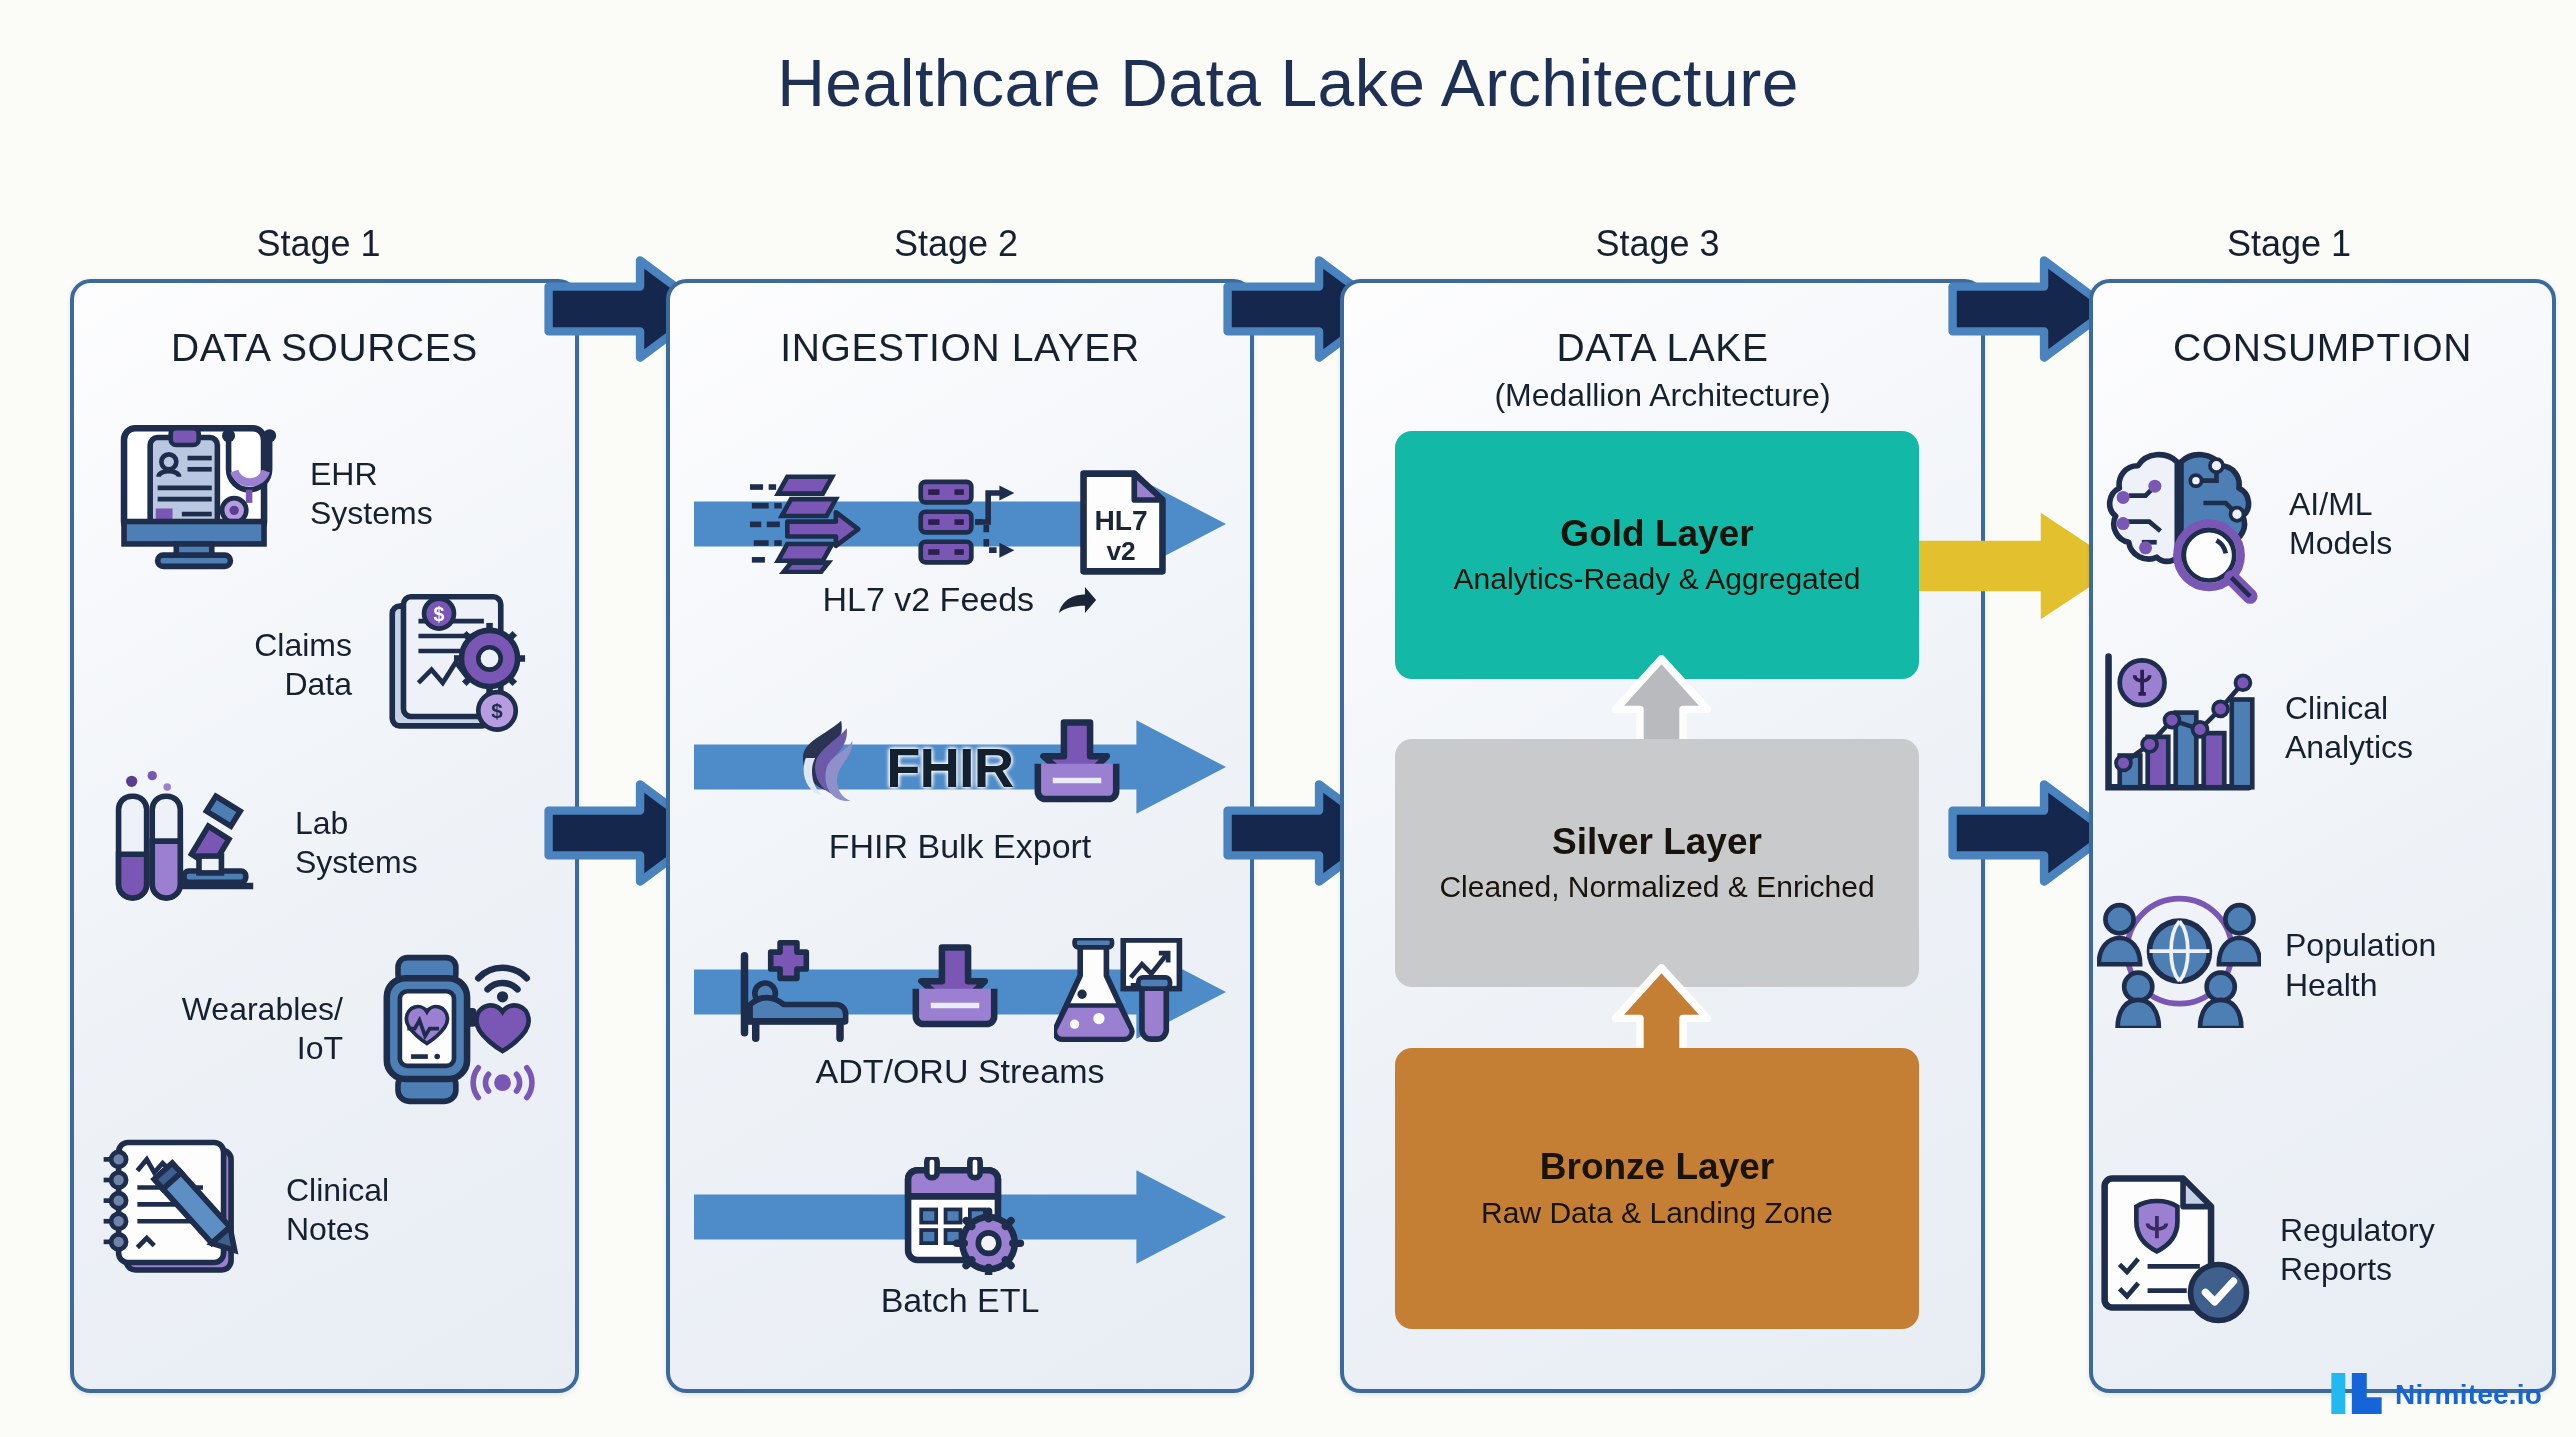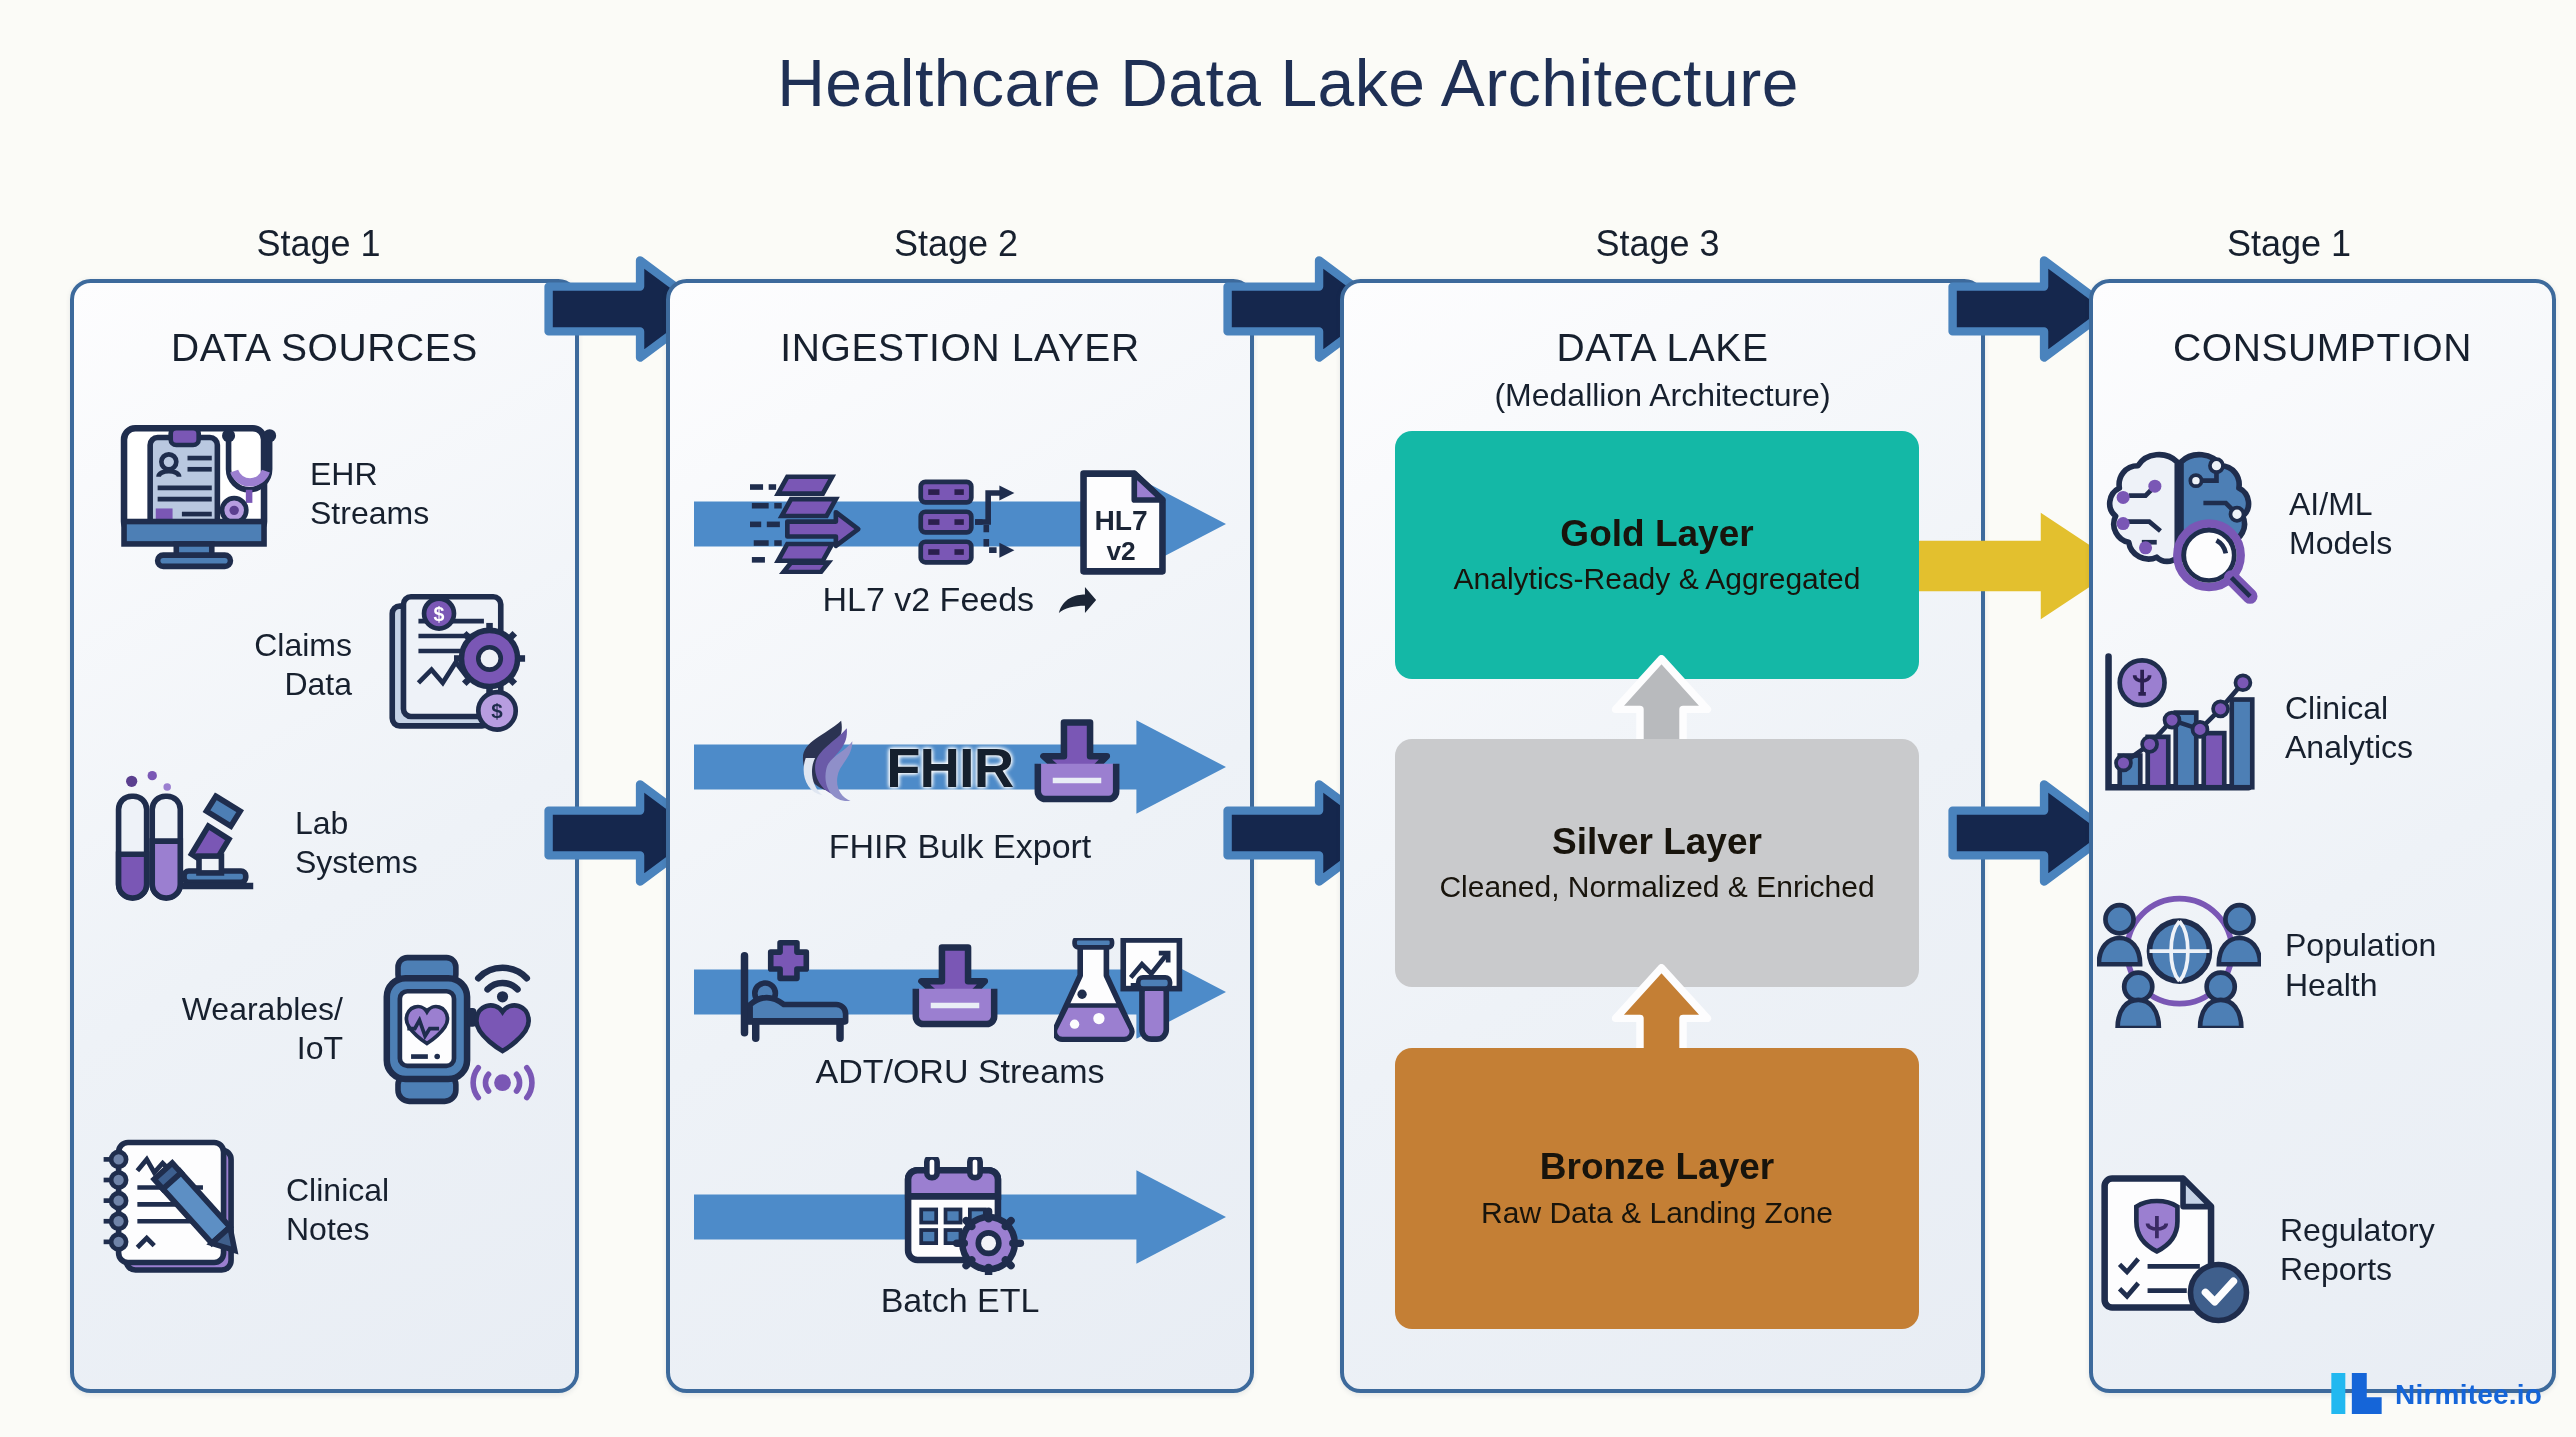--- a/index.html
+++ b/index.html
@@ -99,21 +99,21 @@
         <circle cx="178" cy="20" r="7" fill="#1f2d4d"></circle>
       <path d="M156 78v14" stroke="#7A57B5" stroke-width="7"></path>
       <circle cx="140" cy="100" r="13" fill="#b79de0" stroke="#1f2d4d" stroke-width="5"></circle>
       <circle cx="140" cy="100" r="5" fill="#5b3f8f"></circle>
       <rect x="22" y="112" width="150" height="24" fill="#4d7fb5" stroke="#1f2d4d" stroke-width="6"></rect>
       <rect x="78" y="136" width="38" height="14" fill="#4d7fb5" stroke="#1f2d4d" stroke-width="6"></rect>
       <rect x="58" y="148" width="78" height="12" rx="6" fill="#4d7fb5" stroke="#1f2d4d" stroke-width="6"></rect>
     </svg>
   </div>
   <div class="lbl right" style="white-space:pre-line;">EHR
-Streams</div>
+Systems</div>
 </div>
 
 <div class="srow" style="left:103px;top:590px;width:440px;height:150px;justify-content:flex-end;">
   <div class="lbl left" style="white-space:pre-line;">Claims
 Data</div>
   <div class="ic">
     <svg width="164" height="145" viewBox="0 0 175 155">
       <rect x="14" y="14" width="104" height="128" rx="8" fill="#c6d3e6" stroke="#1f2d4d" stroke-width="6"></rect>
       <rect x="26" y="4" width="104" height="128" rx="8" fill="#eef2f8" stroke="#1f2d4d" stroke-width="6"></rect>
       <line x1="42" y1="30" x2="112" y2="30" stroke="#1f2d4d" stroke-width="5"></line>

